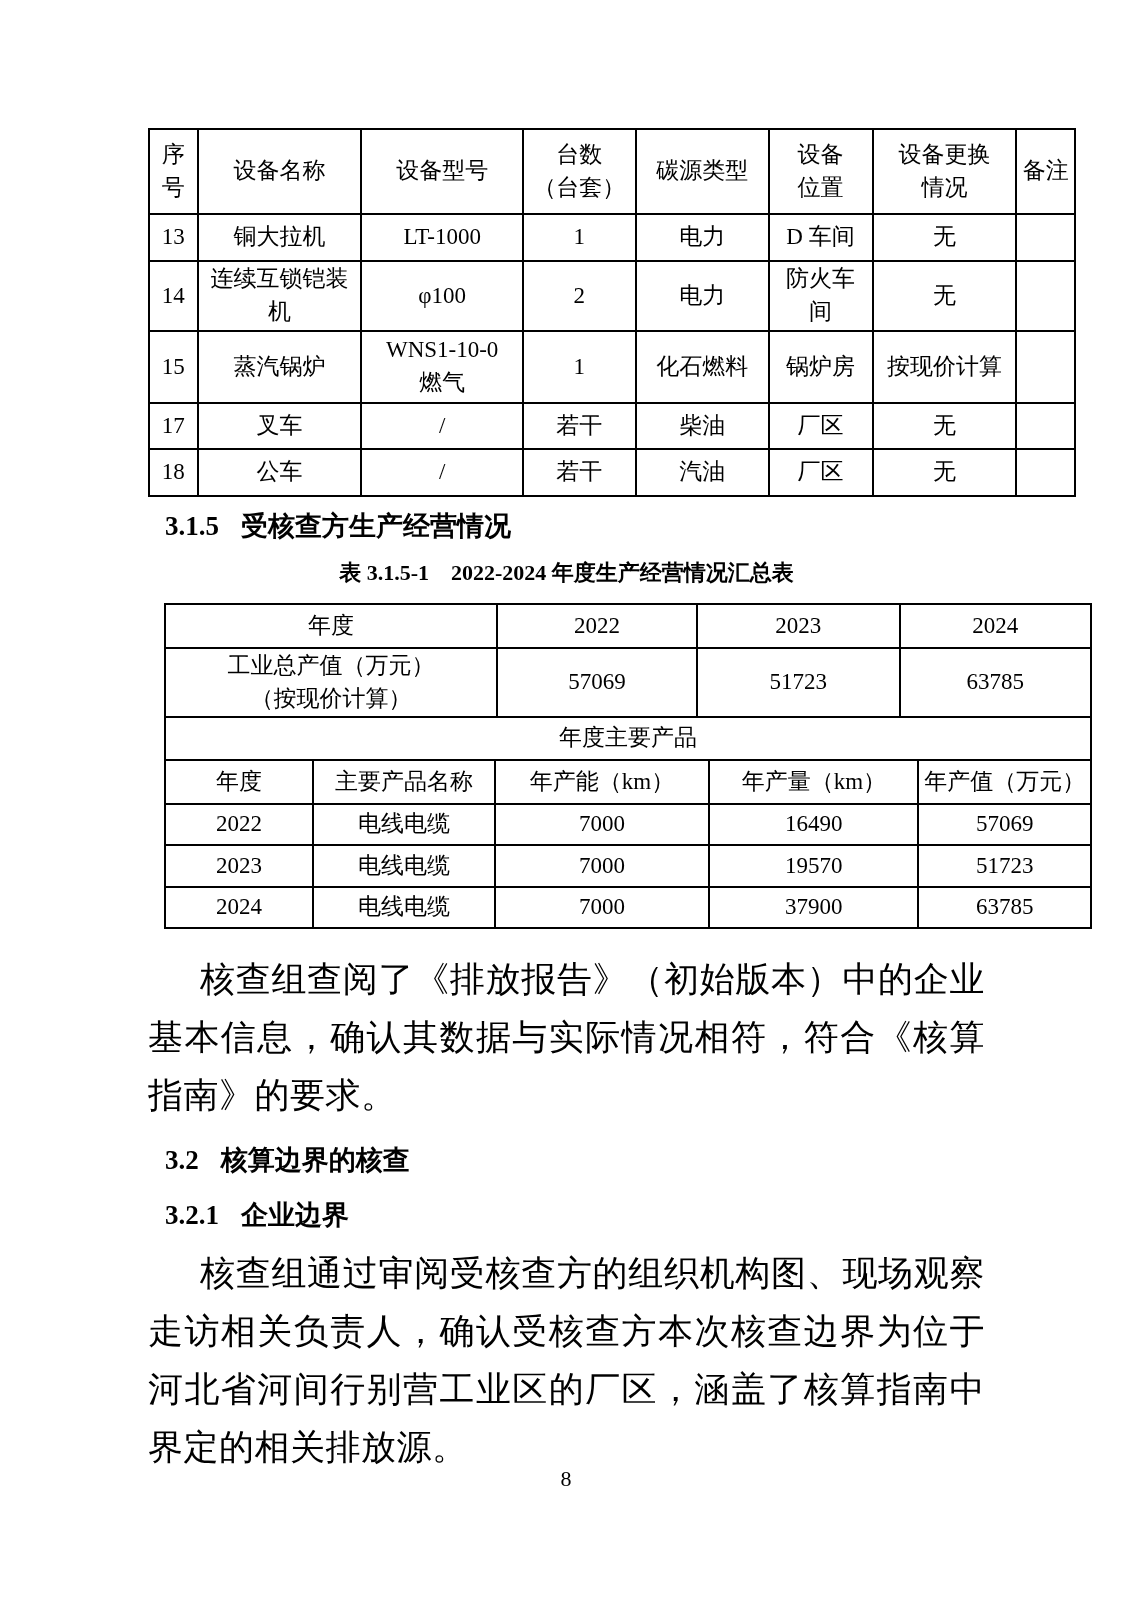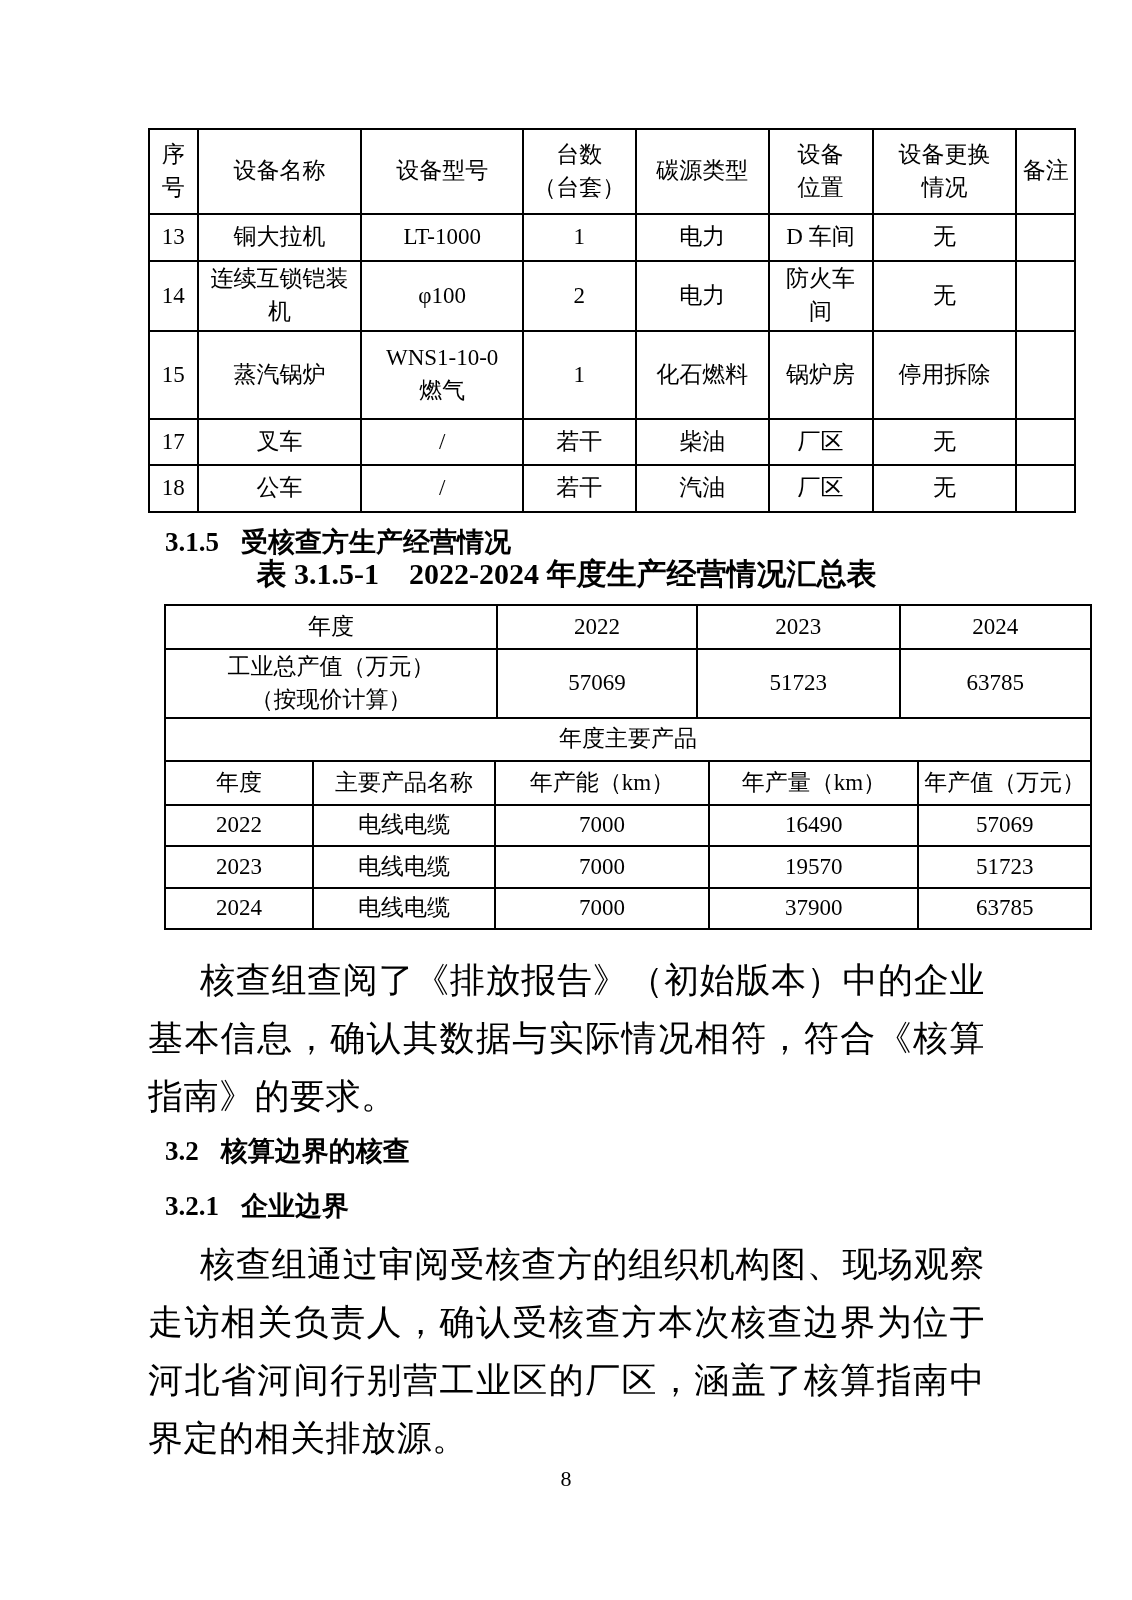--- a/index.html
+++ b/index.html
@@ -37,25 +37,26 @@
 
   
   .sec-heading {
     margin: 0 0 0 17px;
     font-size: 27px;
     font-weight: bold;
     line-height: 32px;
   }
   .sec-num { margin-right: 22px; }
   .h315 { margin-top: 13px; }
-  .h32  { margin-top: 9px; }
+  .h32  { margin-top: 19px; }
   .h321 { margin-top: 23px; }
 
   .table-title {
-    font-size: 30px;
+    margin-top: 15px;
+    font-size: 22px;
     font-weight: bold;
     text-align: center;
     line-height: 32px;
   }
   .tbl2-wrap { margin-top: 14px; padding-left: 16px; }
 
   .para {
     margin: 0;
     font-size: 35px;
     line-height: 58px;
@@ -120,29 +121,29 @@
       <td>连续互锁铠装
 机</td>
       <td>φ100</td>
       <td>2</td>
       <td>电力</td>
       <td>防火车
 间</td>
       <td>无</td>
       <td></td>
     </tr>
-    <tr style="height:88px">
+    <tr style="height:72px">
       <td>15</td>
       <td>蒸汽锅炉</td>
       <td>WNS1-10-0
 燃气</td>
       <td>1</td>
       <td>化石燃料</td>
       <td>锅炉房</td>
-      <td>停用拆除</td>
+      <td>按现价计算</td>
       <td></td>
     </tr>
     <tr style="height:46px">
       <td>17</td>
       <td>叉车</td>
       <td>/</td>
       <td>若干</td>
       <td>柴油</td>
       <td>厂区</td>
       <td>无</td>

